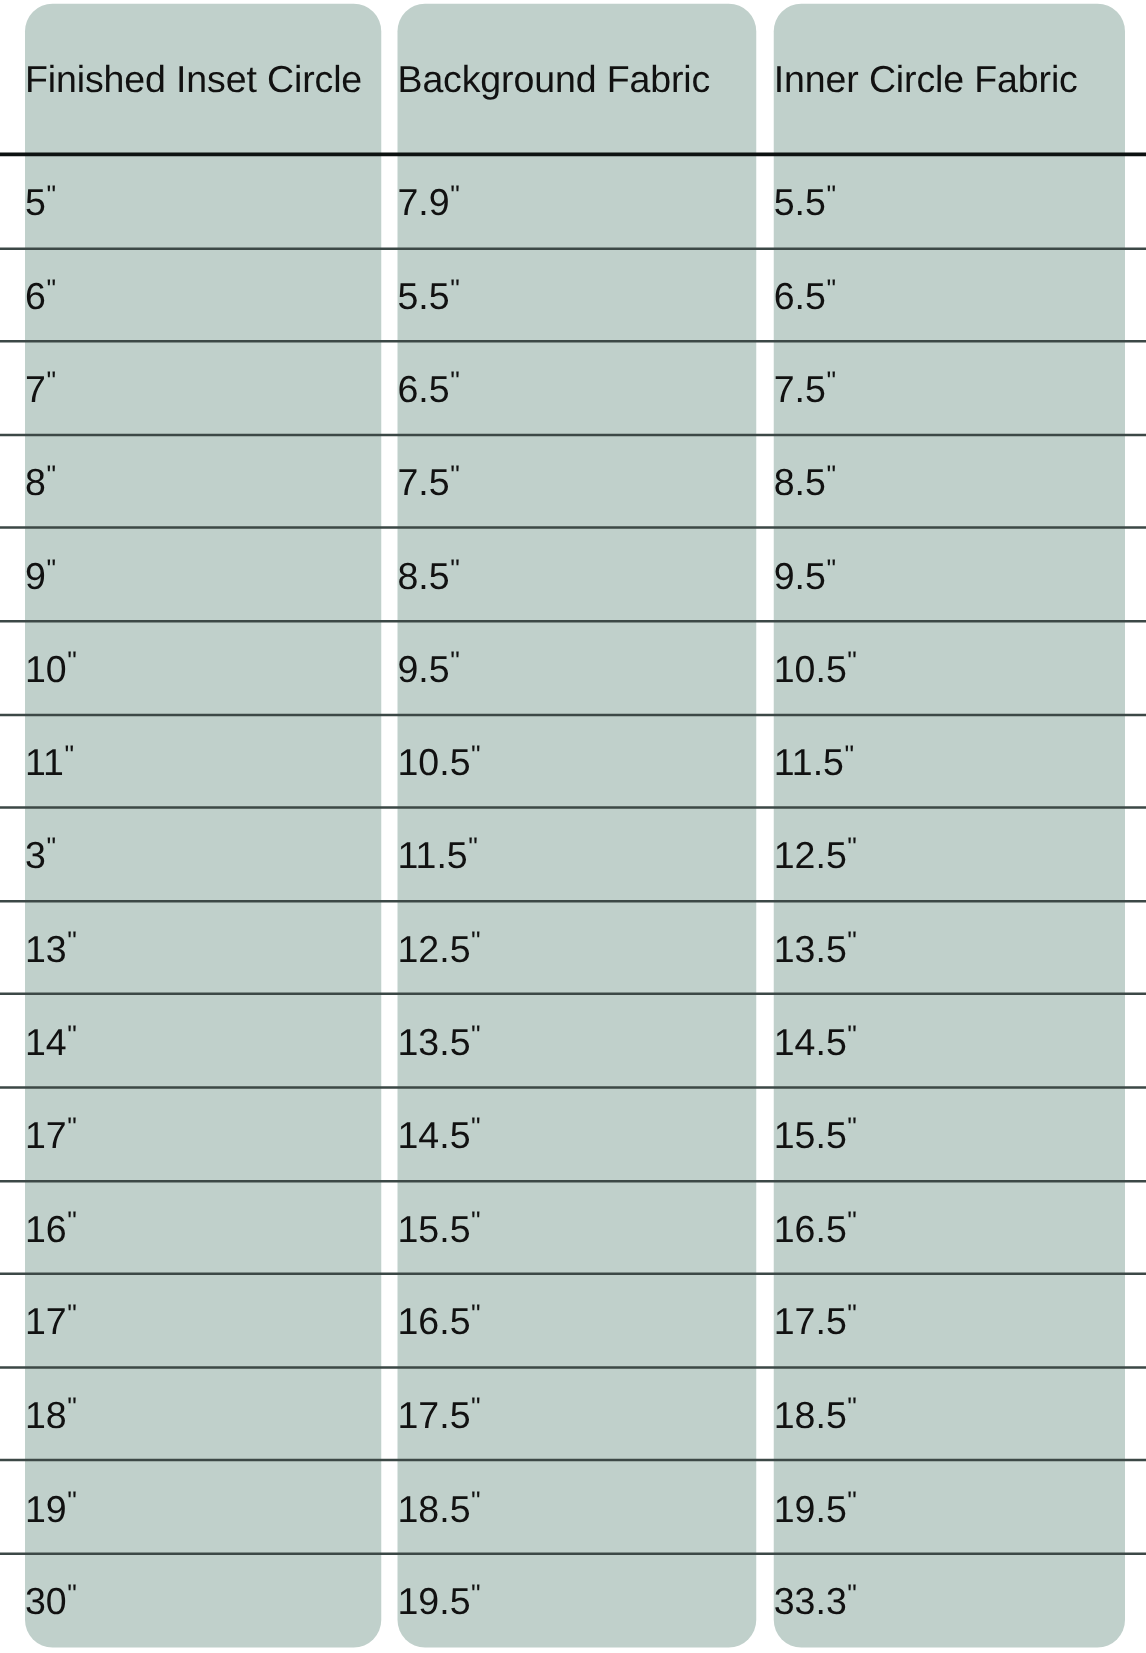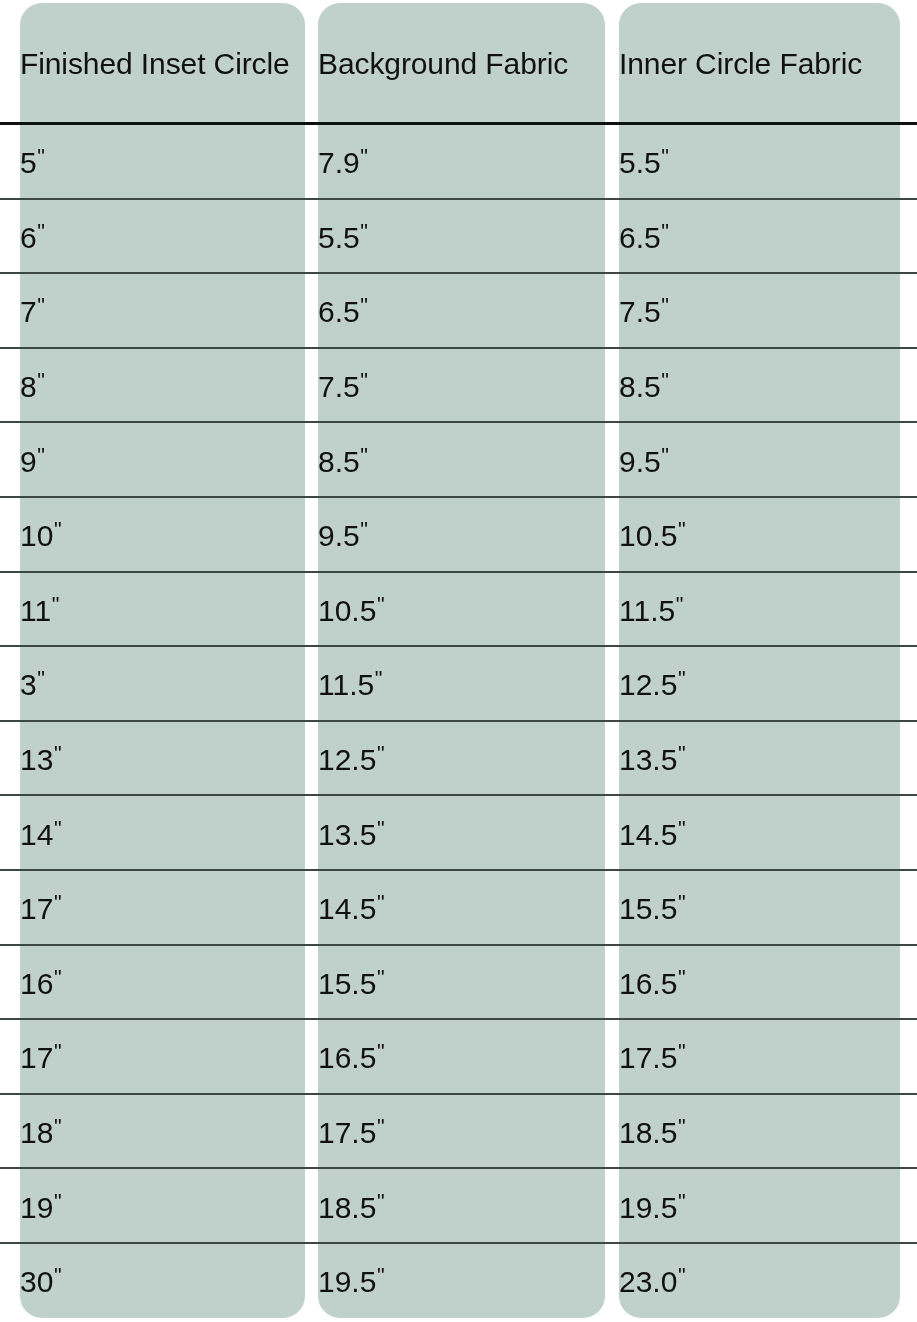--- a/index.html
+++ b/index.html
@@ -217,17 +217,17 @@
       <div class="rule" style="top: 1167.4px;"></div>
       <div class="row data" style="top: 1169.4px;">
         <div class="cell c1"><span>19</span><span class="inch">"</span></div>
         <div class="cell c2"><span>18.5</span><span class="inch">"</span></div>
         <div class="cell c3"><span>19.5</span><span class="inch">"</span></div>
       </div>
       <div class="rule" style="top: 1242px;"></div>
       <div class="row data" style="top: 1244px;">
         <div class="cell c1"><span>30</span><span class="inch">"</span></div>
         <div class="cell c2"><span>19.5</span><span class="inch">"</span></div>
-        <div class="cell c3"><span>23.0</span><span class="inch">"</span></div>
+        <div class="cell c3"><span>33.3</span><span class="inch">"</span></div>
       </div>
     </div>
 
 </div>
 
 </body></html>

